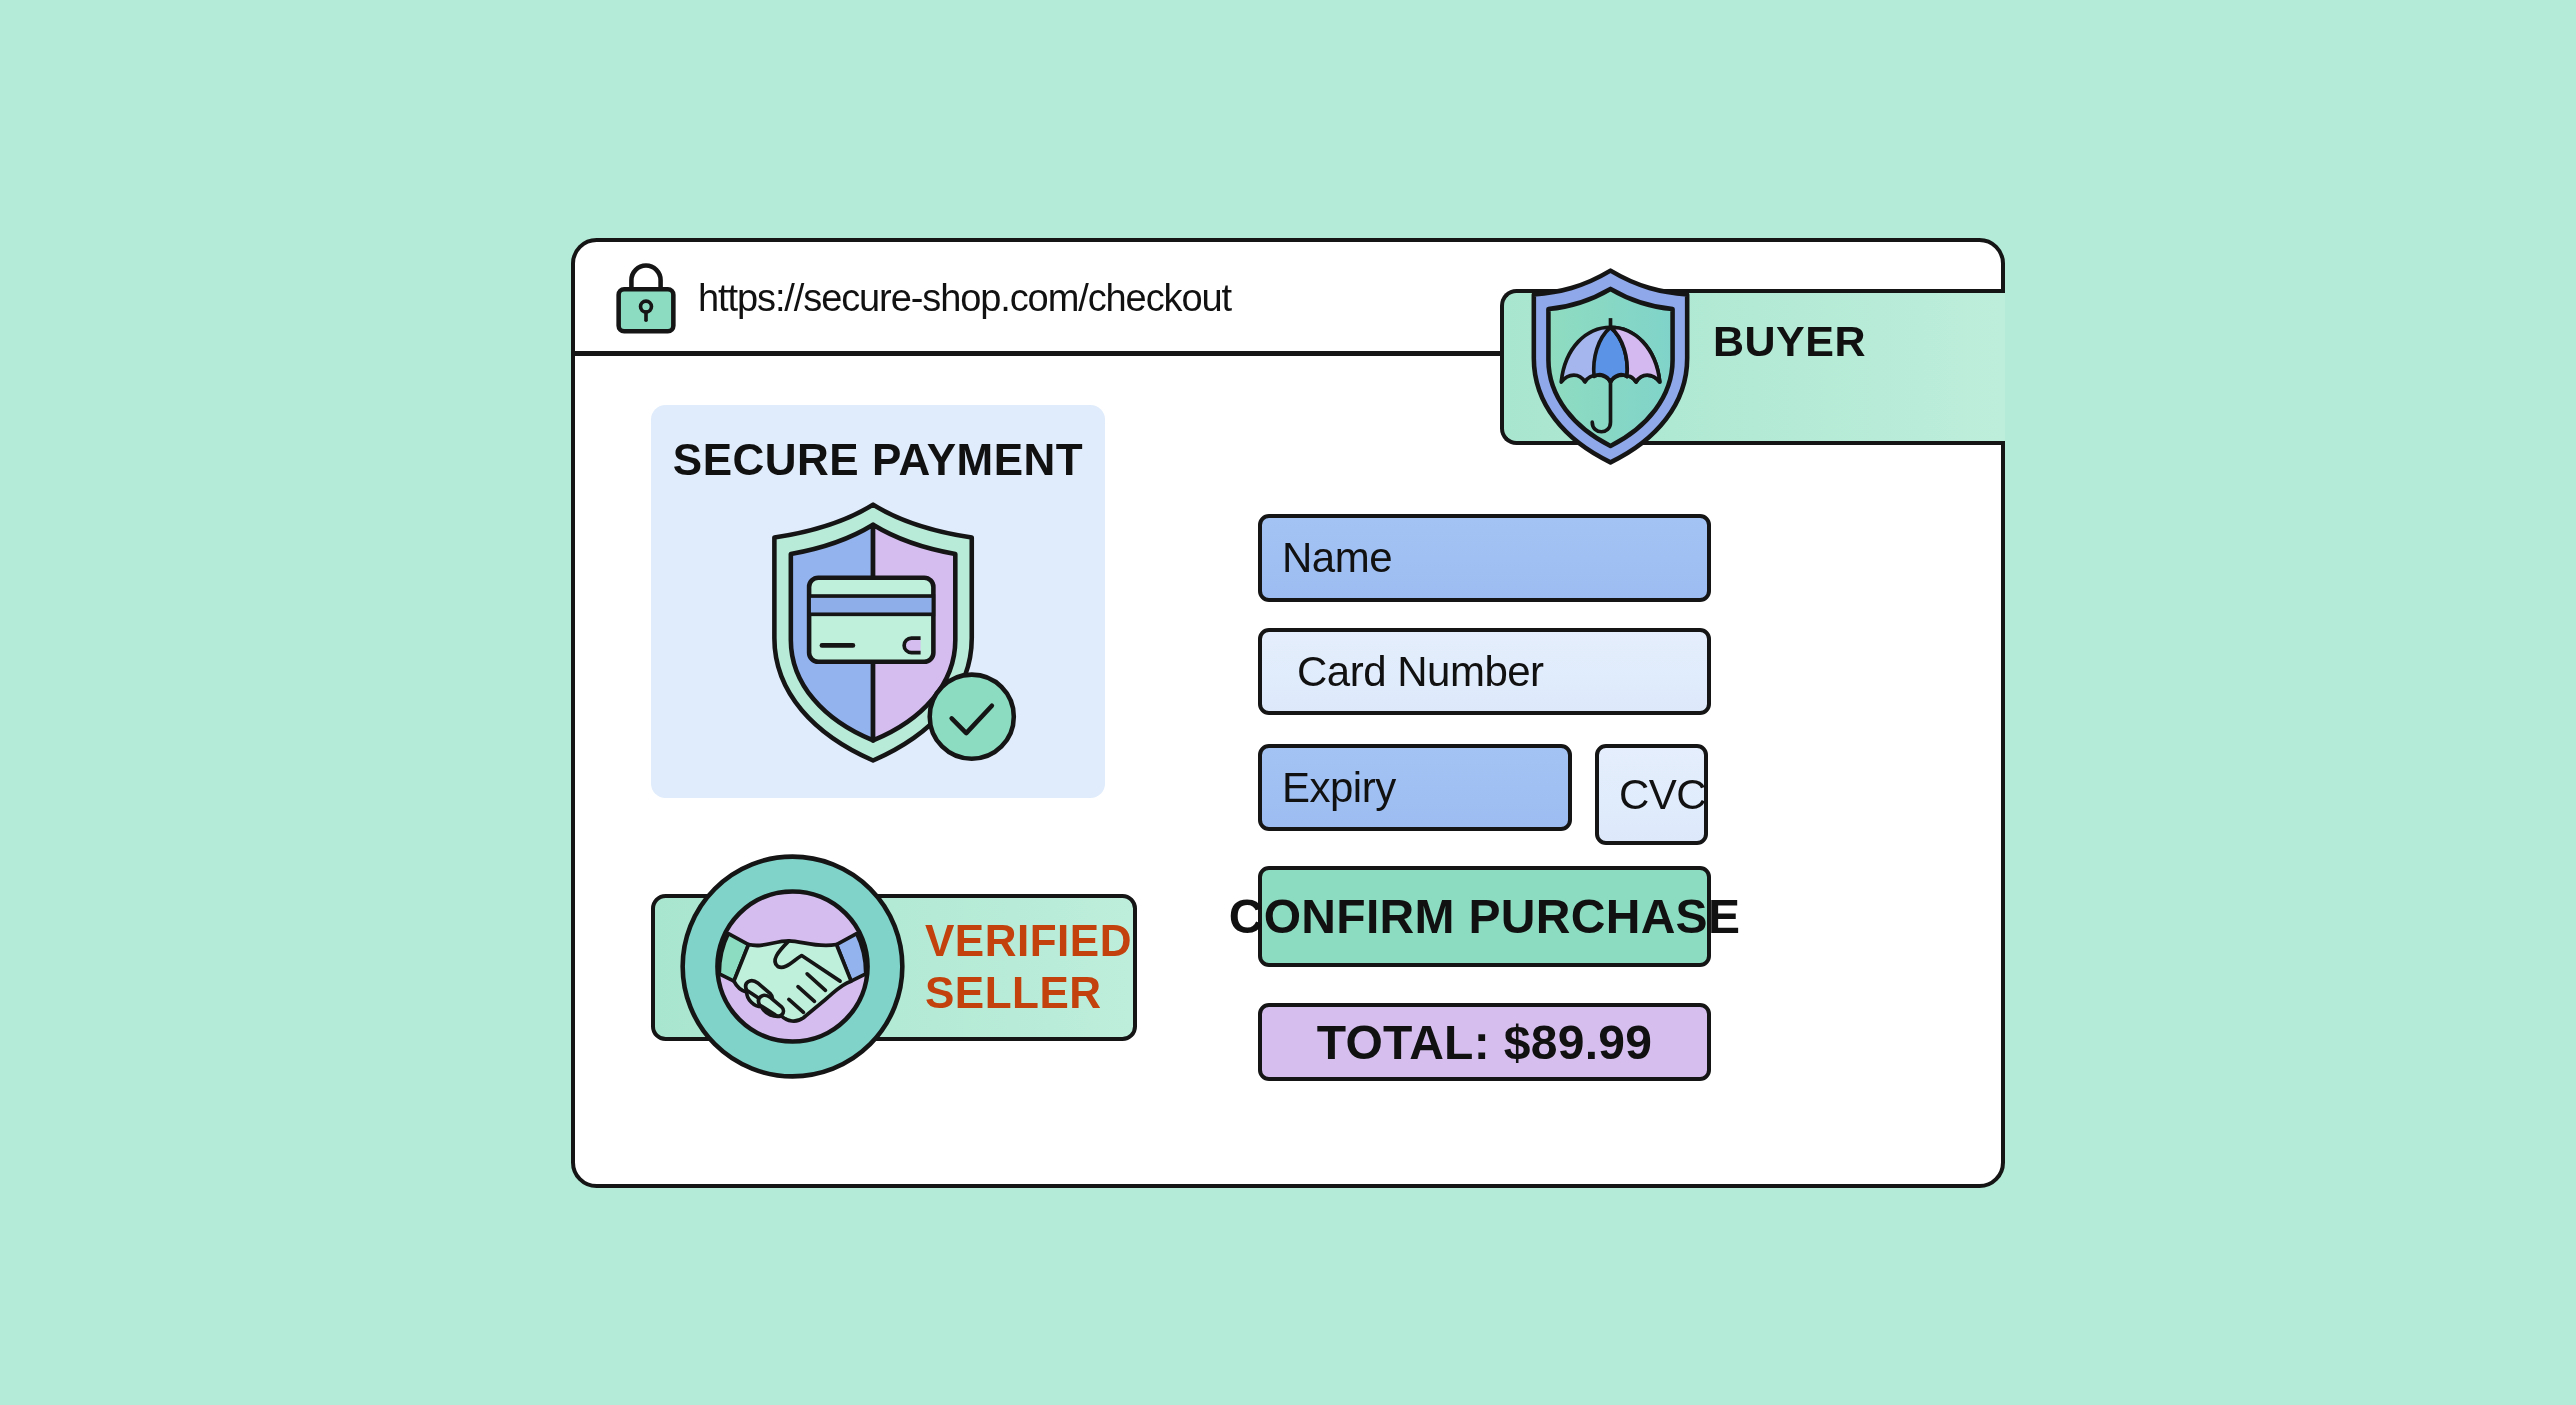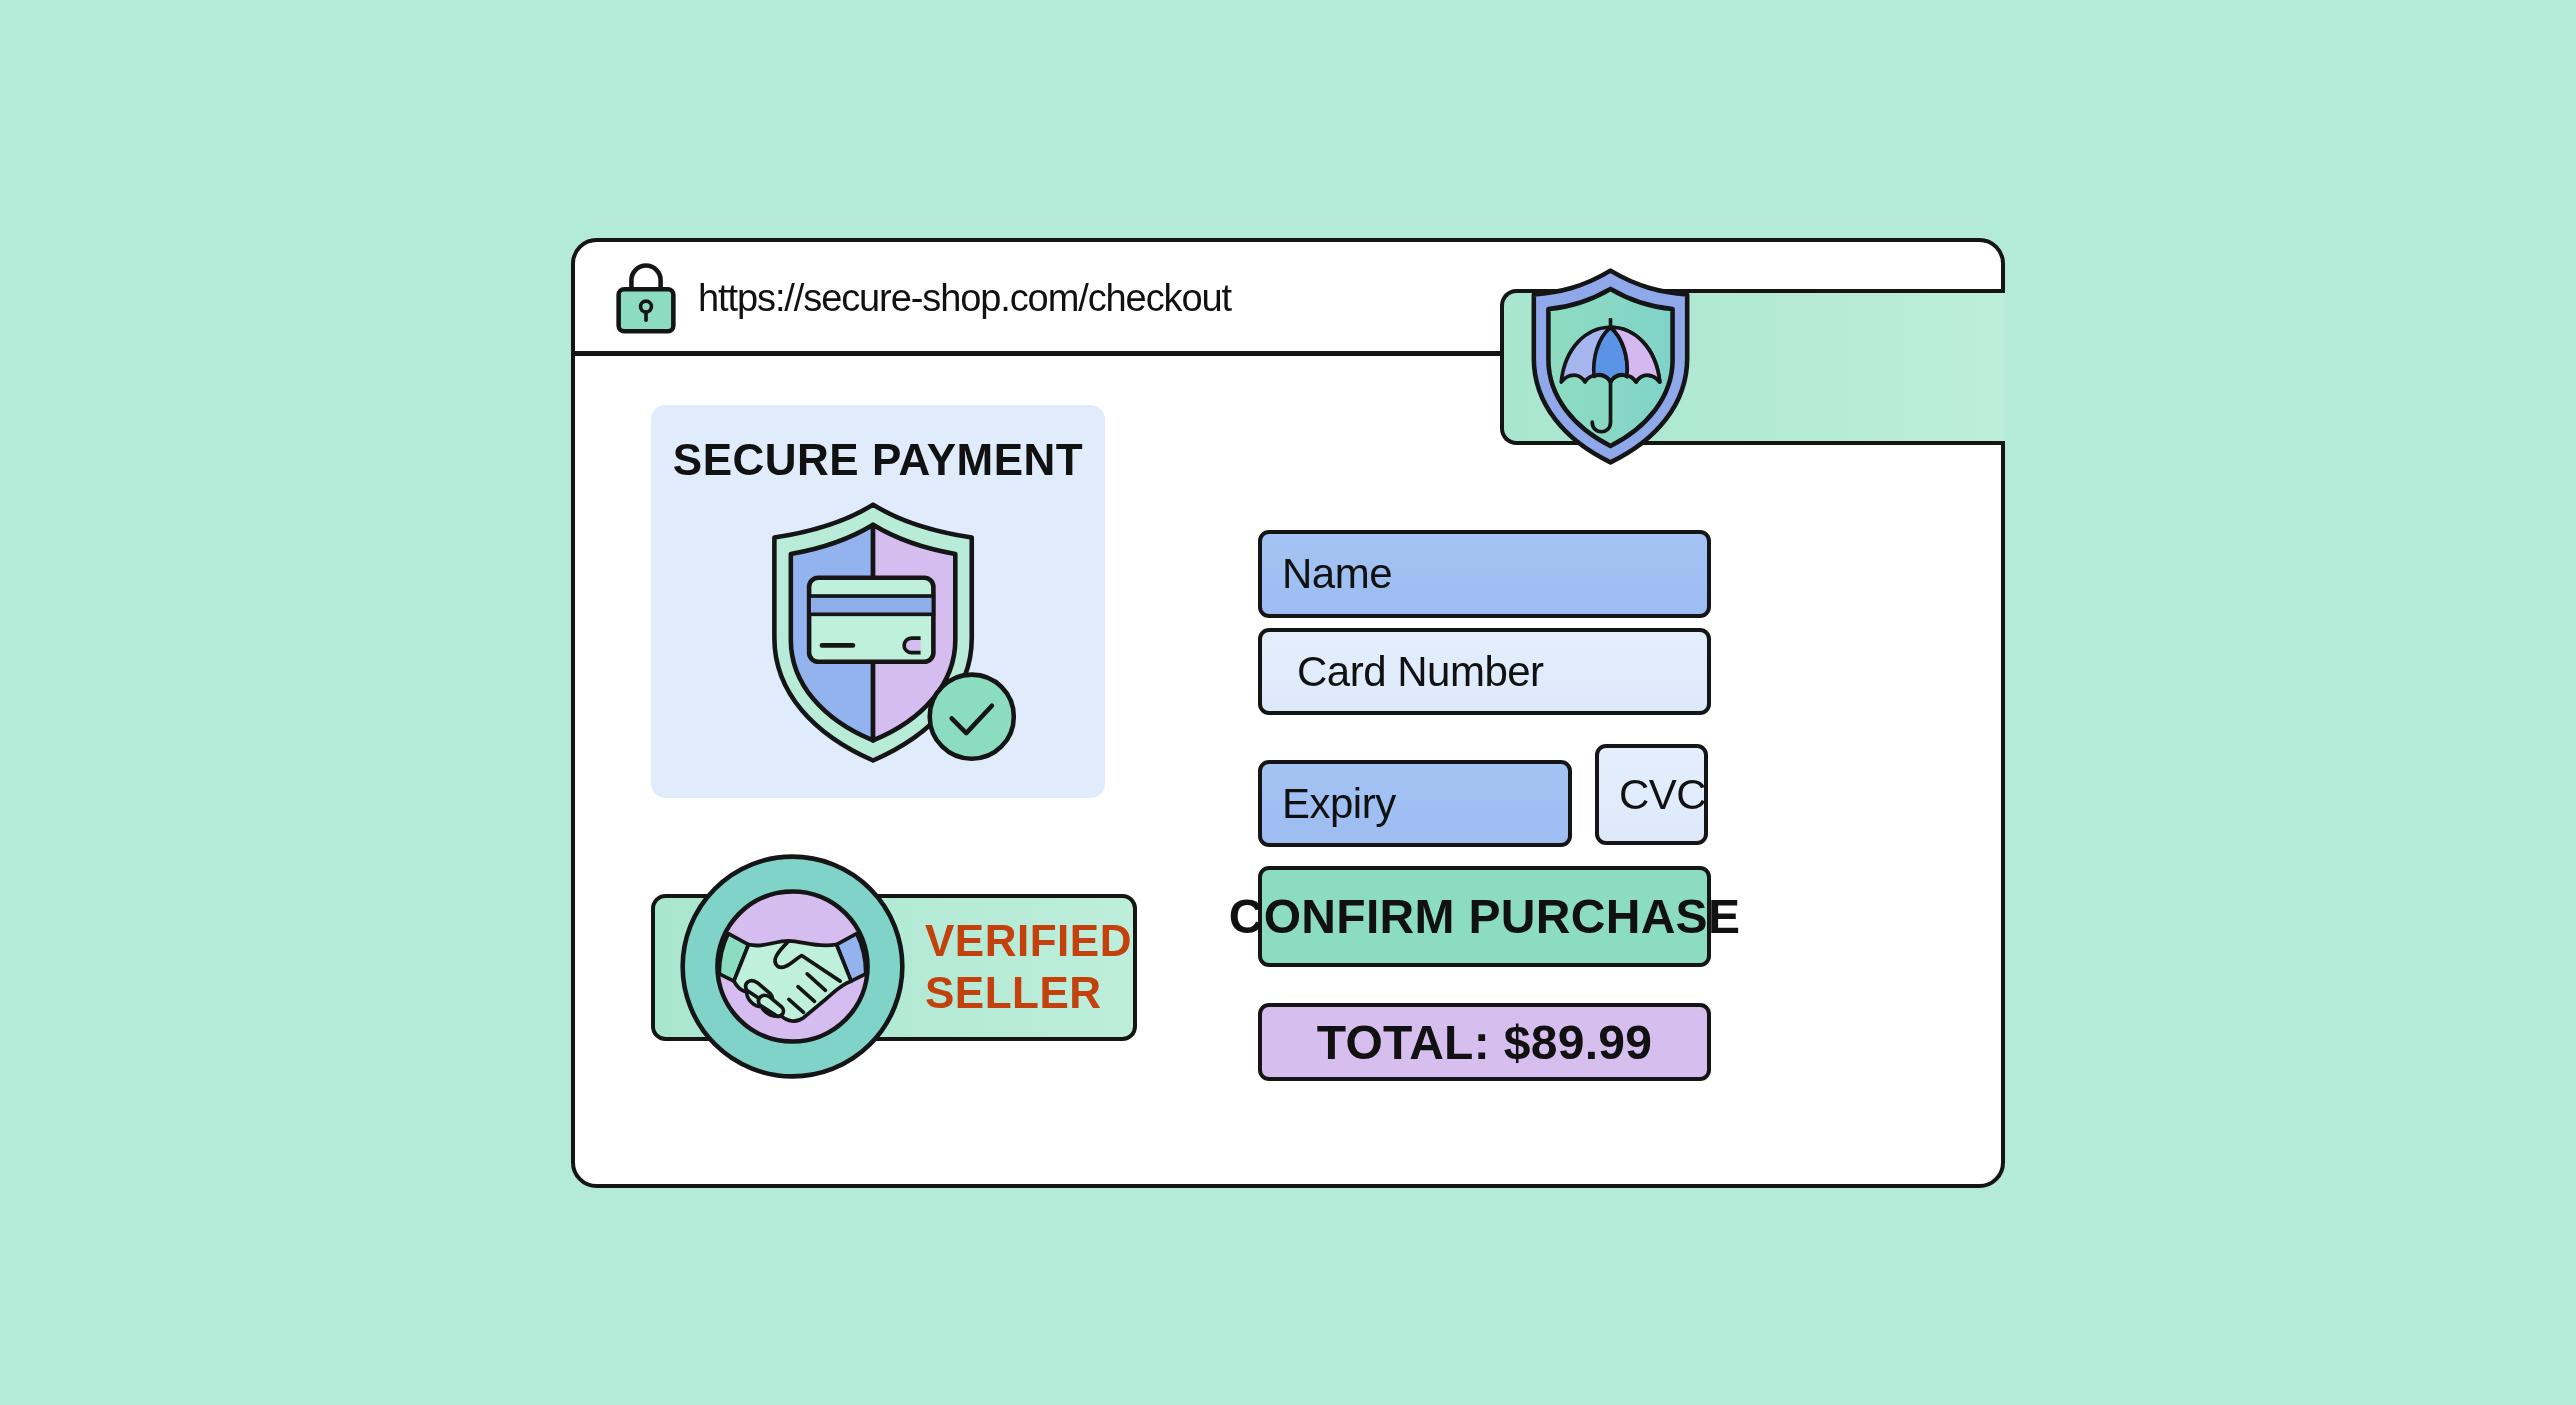--- a/index.html
+++ b/index.html
@@ -78,21 +78,21 @@
   .field {
     border: 4.6px solid #151515;
     border-radius: 11px;
     font-size: 42px;
     padding-left: 20px;
     display: flex; align-items: center;
     color: #111;
     white-space: nowrap;
     letter-spacing: -0.5px;
   }
-  .field.blue { background: linear-gradient(180deg, #a3c3f4 0%, #9dbdf2 100%); margin-top: 16px; }
+  .field.blue { background: linear-gradient(180deg, #a3c3f4 0%, #9dbdf2 100%); }
   .field.light { background: linear-gradient(180deg, #e4eefc 0%, #dde9fb 100%); }
   .f-name { left: 1258px; top: 514px; width: 453px; height: 88px; }
   .f-card { left: 1258px; top: 628px; width: 453px; height: 87px; padding-left: 35px; }
   .f-exp  { left: 1258px; top: 744px; width: 314px; height: 87px; }
   .f-cvc  { left: 1547px; top: 744px; width: 113px; height: 101px; margin-left: 48px; }
 
   .confirm-btn {
     left: 1258px; top: 866px; width: 453px; height: 101px;
     background: #8cdcc2;
     border: 4.6px solid #151515;
@@ -141,20 +141,21 @@
     <path d="M90 24 C66 38 44 44 22 46 V102 C22 142 50 176 90 196 C130 176 158 142 158 102 V46 C136 44 114 38 90 24 Z" fill="url(#bsIn)" stroke="#151515" stroke-width="5" stroke-linejoin="round"></path>
 
     <line x1="90" y1="56" x2="90" y2="66" stroke="#151515" stroke-width="4"></line>
     <path d="M36 126 C40 88 64 66 90 66 C116 66 140 88 144 126 C136 116 124 116 118 126 C112 116 96 116 90 126 C84 116 68 116 62 126 C56 116 44 116 36 126 Z" fill="#a5b6ee" stroke="#151515" stroke-width="4" stroke-linejoin="round"></path>
     <path d="M90 66 C76 78 70 100 72 120 C78 116 86 118 90 126 C94 118 102 116 108 120 C110 100 104 78 90 66 Z" fill="#5b93e6" stroke="#151515" stroke-width="4" stroke-linejoin="round"></path>
     <path d="M90 66 C116 66 140 88 144 126 C136 116 124 116 118 126 C114 120 110 119 108 120 C110 100 104 78 90 66 Z" fill="#d4b9f1" stroke="#151515" stroke-width="4" stroke-linejoin="round"></path>
     <path d="M90 124 V170 C90 184 70 184 70 170" fill="none" stroke="#151515" stroke-width="4" stroke-linecap="round"></path>
   </svg>
 </div>
 <div class="abs buyer-text">
+  <div>BUYER</div>
 </div>
 
 <div class="abs secure-panel"></div>
 <div class="abs secure-title">SECURE PAYMENT</div>
 <div class="abs secure-shield">
   <svg width="256" height="265" viewBox="0 0 280 290">
 
     <path d="M116 4 C84 24 48 34 8 40 V150 C8 210 52 256 116 284 C180 256 224 210 224 150 V40 C184 34 148 24 116 4 Z" fill="#b8ecd8" stroke="#151515" stroke-width="5" stroke-linejoin="round"></path>
 
     <path d="M116 26 C90 42 60 52 26 58 V152 C26 200 62 240 116 262 Z" fill="#93b3ee" stroke="#151515" stroke-width="5" stroke-linejoin="round"></path>

